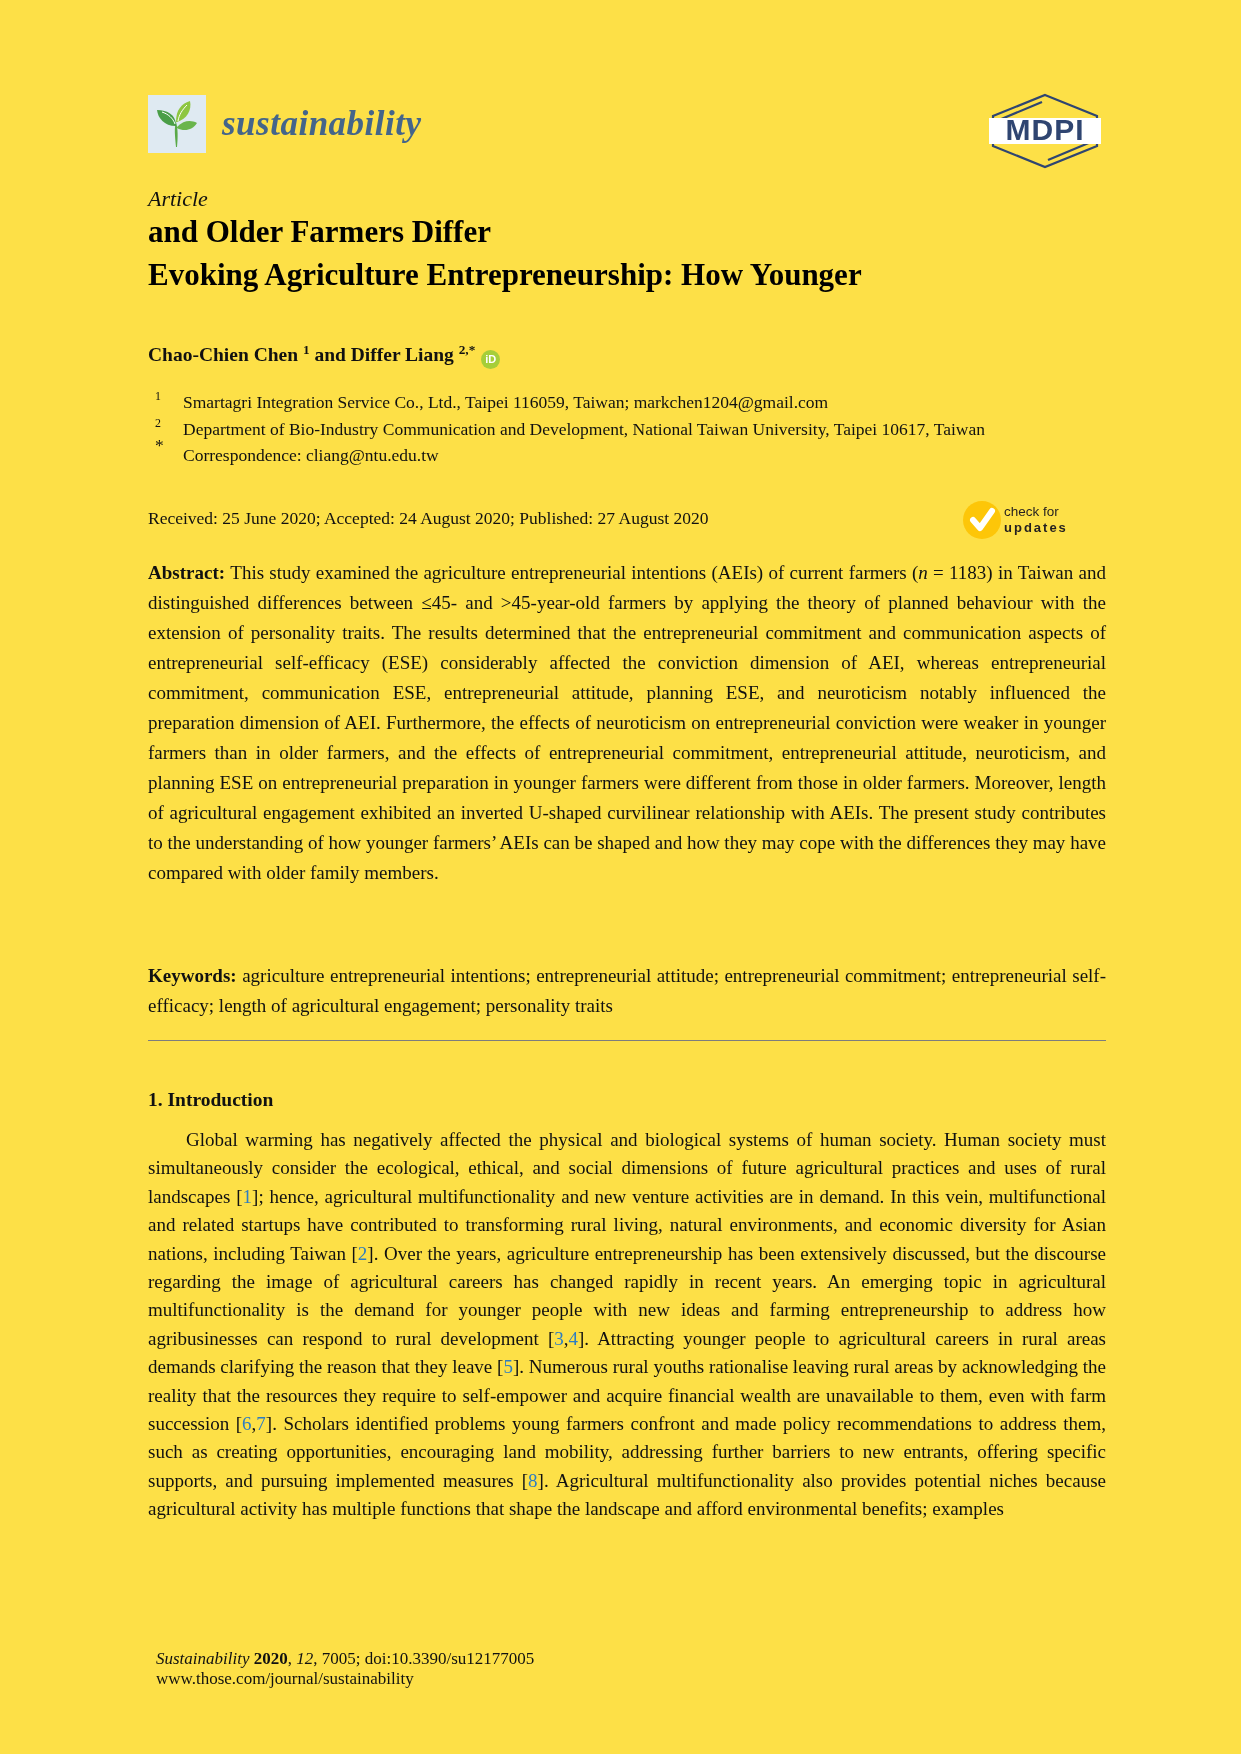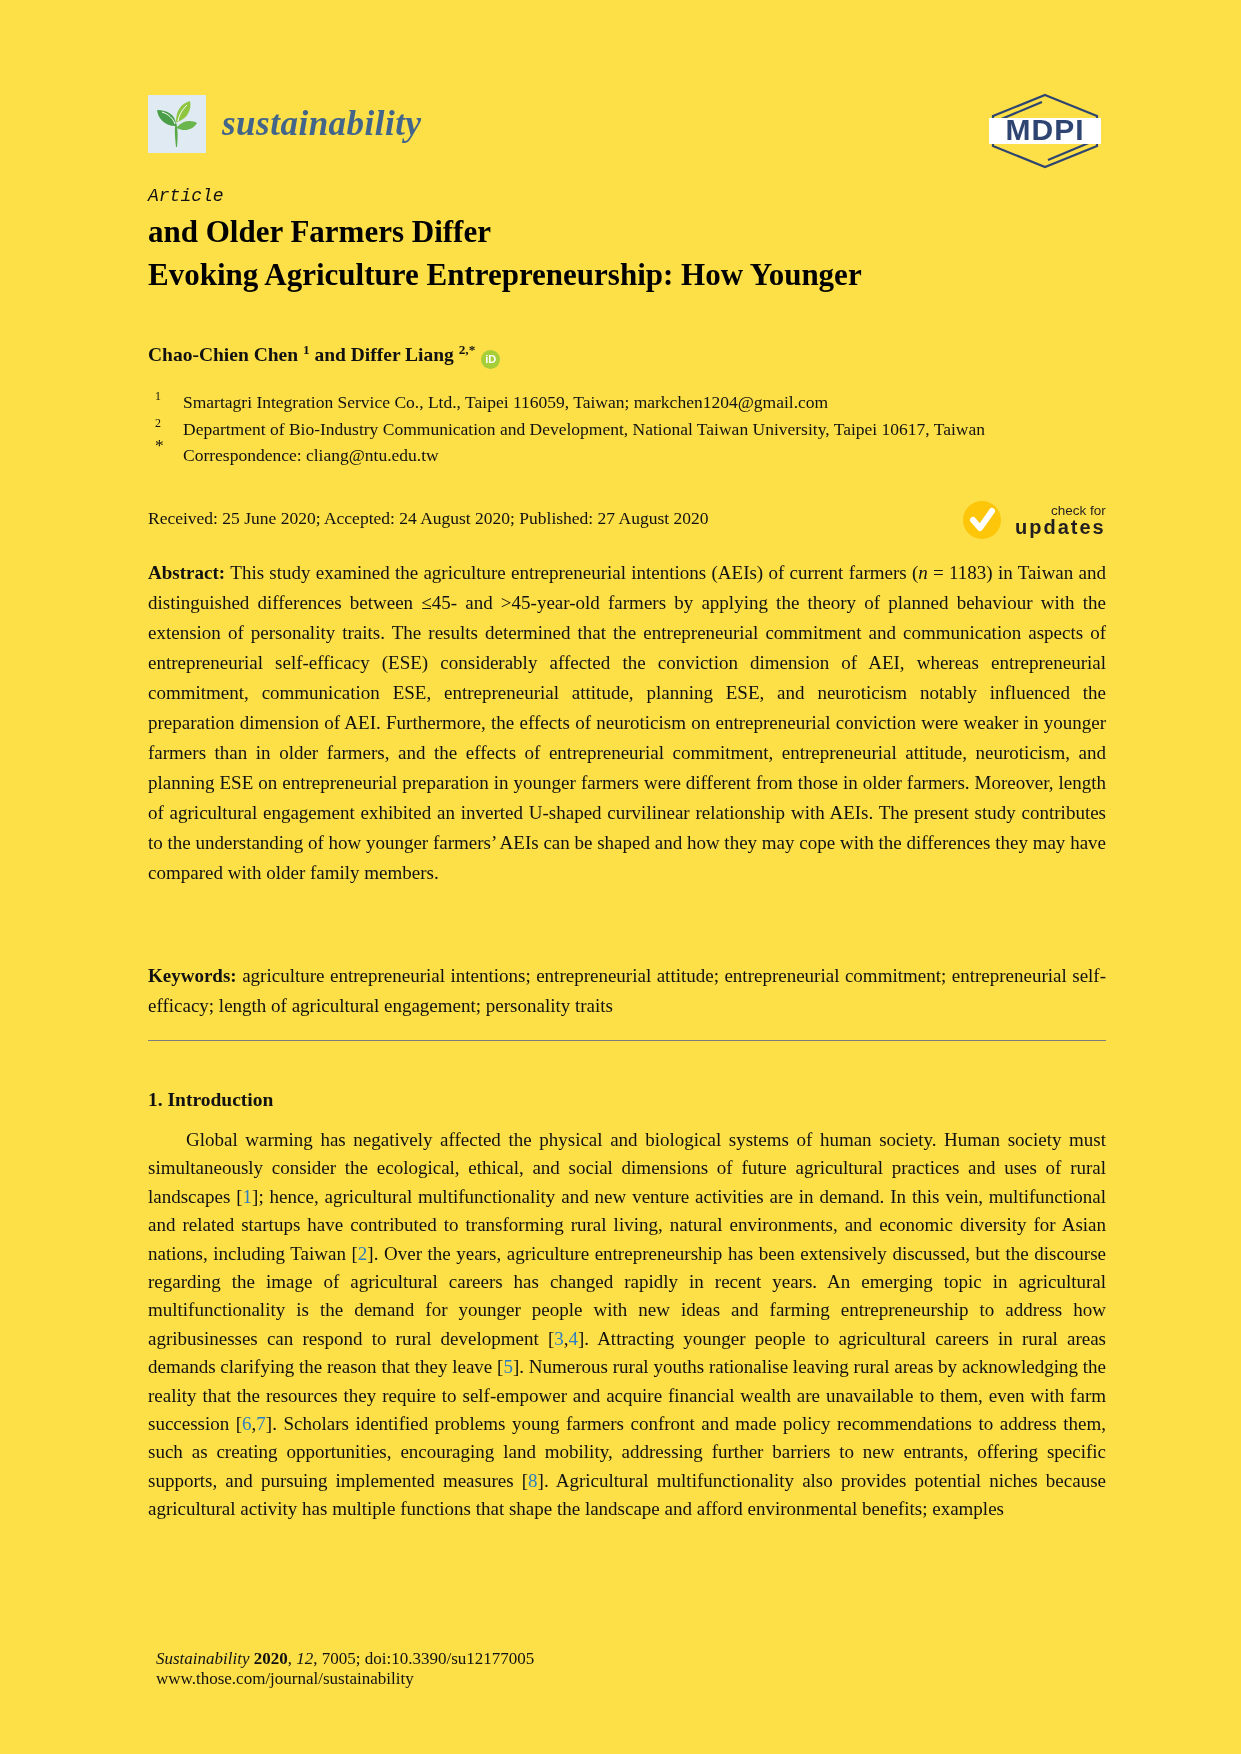--- a/index.html
+++ b/index.html
@@ -13,21 +13,21 @@
   }
   
   .logo-row{position:absolute;top:95px;left:148px;display:flex;align-items:center;gap:16px;}
   .logo-box{width:58px;height:58px;background:#dfeaf2;display:flex;align-items:center;justify-content:center;}
   .wordmark{
     font-style:italic;font-weight:bold;font-size:35px;color:#44658a;
     letter-spacing:0.5px;
   }
   .mdpi-logo{position:absolute;top:92px;left:985px;width:120px;height:78px;}
   
-  .article-label{position:absolute;top:186px;left:148px;font-style:italic;font-size:18px;font-family:Liberation Mono, monospace;}
+  .article-label{position:absolute;top:186px;left:148px;font-style:italic;font-size:22px;}
   .title{
     position:absolute;top:210px;left:148px;width:960px;
     font-weight:bold;font-size:31px;line-height:43px;color:#000;
   }
   .title span{display:block;}
   .authors{
     position:absolute;top:344px;left:148px;width:960px;
     font-weight:bold;font-size:19.5px;
   }
   .orcid{
@@ -38,23 +38,23 @@
   }
   .affiliations{position:absolute;top:389px;left:148px;width:905px;font-size:17.5px;line-height:26.5px;}
   .aff-row{display:flex;}
   .aff-marker{
     width:35px;flex:0 0 35px;padding-left:7px;box-sizing:border-box;
     font-size:68%;line-height:0; position:relative; top:7px;
   }
   .aff-text{flex:1;}
   .dates{position:absolute;top:508px;left:148px;font-size:17.5px;}
   
-  .badge{position:absolute;top:500px;left:962px;display:flex;align-items:center;gap:13px;cursor:pointer;text-align:right;}
+  .badge{position:absolute;top:500px;left:962px;display:flex;align-items:center;gap:2px;cursor:pointer;}
   .badge-text{font-family:"Liberation Sans",sans-serif;color:#231f20;line-height:16px;font-size:13.5px;}
-  .badge-text .b2{font-weight:bold;letter-spacing:2px;font-size:20px;}
+  .badge-text .b2{font-weight:bold;letter-spacing:2px;font-size:13px;}
   
   .abstract{
     position:absolute;top:558px;left:148px;width:958px;
     font-size:19px;line-height:30px;text-align:justify;
   }
   .keywords{
     position:absolute;top:961px;left:148px;width:958px;
     font-size:19px;line-height:30px;text-align:justify;
   }
   .rule{position:absolute;top:1040px;left:148px;width:958px;height:1px;background:#7d7d7d;}

